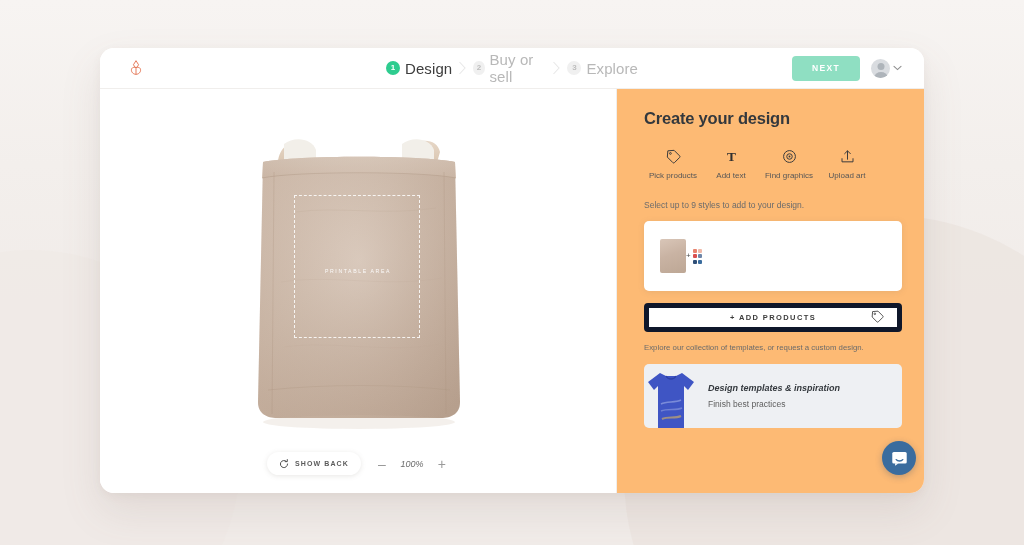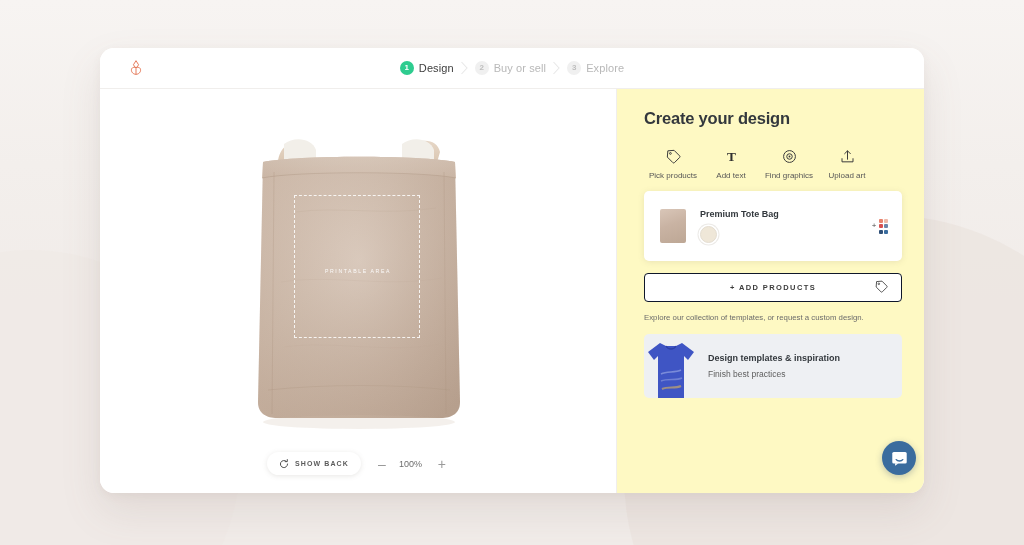--- a/index.html
+++ b/index.html
@@ -52,21 +52,21 @@
     display: flex; align-items: center; justify-content: center; gap: 2px;
   }
   .step { display: flex; align-items: center; gap: 5px; padding: 0 4px; }
   .step-badge {
     width: 14px; height: 14px; border-radius: 50%;
     font-size: 8px; line-height: 14px; text-align: center;
     font-weight: 700;
   }
   .step.active .step-badge { background: #2ecc8f; color: #fff; }
   .step.inactive .step-badge { background: #f0f0f0; color: #bdbdbd; }
-  .step-label { font-size: 11px; letter-spacing: .1px; }
+  .step-label { font-size: 15px; letter-spacing: .1px; }
   .step.active .step-label { color: #3d3d3d; font-weight: 400; }
   .step.inactive .step-label { color: #b8b8b8; }
   .step-sep { width: 9px; height: 14px; flex: 0 0 9px; }
   #top-right { margin-left: auto; margin-right: 22px; display: flex; align-items: center; gap: 11px; }
   #next-button {
     background: #8fdfc2; color: #ffffff;
     border: none; border-radius: 4px;
     width: 68px; height: 25px;
     font-size: 8.5px; font-weight: 700; letter-spacing: 1.3px;
     font-family: "Liberation Sans", sans-serif;
@@ -118,24 +118,24 @@
     font-family: "Liberation Sans", sans-serif;
   }
   #show-back-label { font-size: 7px; letter-spacing: 1.1px; font-weight: 700; color: #5b5b5b; }
   #zoom-controls { display: flex; align-items: center; gap: 10px; }
   .zoom-btn {
     background: none; border: none; cursor: pointer;
     font-size: 14px; color: #9a9a9a; line-height: 1;
     width: 14px; height: 16px; padding: 0;
     font-family: "Liberation Sans", sans-serif;
   }
-  #zoom-level { font-size: 9px; color: #6d6d6d; min-width: 26px; text-align:left; }
+  #zoom-level { font-size: 9px; color: #6d6d6d; min-width: 26px; text-align:center;font-style:italic; }
   
   #side-panel {
-    width: 307px; flex: 0 0 307px; background: #fef9c3;
+    width: 307px; flex: 0 0 307px; background: #fdba74;
     padding: 20px 22px 16px 27px; overflow: hidden; position: relative;
   }
   .panel-title { font-size: 16.5px; font-weight: 700; color: #33383d; letter-spacing: -.2px; }
   #tool-row { display: flex; gap: 0; margin-top: 19px; }
   .tool-item {
     width: 58px; display: flex; flex-direction: column; align-items: center; gap: 6px;
     cursor: pointer; background:none; border:none; padding:0;
     font-family: "Liberation Sans", sans-serif;
   }
   .tool-icon { height: 18px; display: flex; align-items: center; justify-content: center; color: #3c3c3c; }
@@ -154,36 +154,36 @@
     margin-top: 7px; width: 17px; height: 17px; border-radius: 50%;
     background: #efe7d8; border: 1px solid #e4ddd1;
     box-shadow: 0 0 0 1.5px #fff, 0 0 0 2.5px #eceae7;
   }
   #more-colors { display: flex; align-items: center; gap: 2px; cursor: pointer; }
   #more-colors .plus { font-size: 8px; color: #4a4a4a; line-height:1; }
   .dot-grid { display: grid; grid-template-columns: repeat(2, 4px); gap: 1.5px; }
   .dot { width: 4px; height: 4px; border-radius: 1px; }
   #add-products-button {
     margin-top: 12px; width: 100%; height: 29px; background: #fff;
-    border: 1px solid #0f172a; border-radius: 4px;
+    border: 5px solid #0f172a; border-radius: 4px;
     display: flex; align-items: center; justify-content: center;
     position: relative; cursor: pointer;
     font-family: "Liberation Sans", sans-serif;
   }
   #add-products-label { font-size: 7.5px; letter-spacing: 1.4px; font-weight: 700; color: #3b3b3b; }
   #add-products-icon { position: absolute; right: 13px; top: 50%; transform: translateY(-50%); color: #3c3c3c; }
   #need-help-title { margin-top: 28px; font-size: 14.5px; font-weight: 700; color: #33383d; letter-spacing: -.2px; }
   #need-help-sub { margin-top: 11px; font-size: 7.8px; color: #6b6b6b; }
   #templates-banner {
     margin-top: 12px; height: 64px; border-radius: 5px; background: #eef0f3;
     display: flex; align-items: center; overflow: hidden; cursor: pointer;
   }
   #banner-thumb { width: 54px; height: 64px; flex: 0 0 54px; position: relative; overflow: hidden; }
   #banner-text { margin-left: 10px; }
-  #banner-title { font-size: 9px; font-weight: 700; color: #33383d; }
+  #banner-title { font-size: 9px; font-weight: 700; color: #33383d; font-style: italic; }
   #banner-sub { margin-top: 6px; font-size: 8.5px; color: #5e5e5e; }
   #chat-widget {
     position: absolute; right: 8px; bottom: 18px;
     width: 34px; height: 34px; border-radius: 50%;
     background: #3a6c9e; display: flex; align-items: center; justify-content: center;
     box-shadow: 0 2px 7px rgba(40,70,110,.3); cursor: pointer; z-index: 20;
     border: none; padding: 0;
   }
 </style>
 </head>
@@ -220,20 +220,29 @@
       <svg class="step-sep" viewBox="0 0 9 14">
         <path d="M1.5 1 L7 7 L1.5 13" fill="none" stroke="#e8e8e8" stroke-width="1.1"></path>
       </svg>
 
       <div class="step inactive">
         <span class="step-badge">3</span>
         <span class="step-label">Explore</span>
       </div>
     </div>
 
+    <div id="top-right">
+      <button id="next-button">NEXT</button>
+      <div id="account-menu">
+        <div id="avatar"></div>
+        <svg width="9" height="6" viewBox="0 0 9 6">
+          <path d="M1 1.3 L4.5 4.6 L8 1.3" fill="none" stroke="#8e8e8e" stroke-width="1.1" stroke-linecap="round"></path>
+        </svg>
+      </div>
+    </div>
   </div>
 
   <div id="app-body">
 
     <div id="canvas-area">
 
       <div id="tote-stage">
         <svg width="245" height="320" viewBox="0 0 245 320">
           <defs>
             <linearGradient id="bagBody" x1="0" y1="0" x2="1" y2="1">
@@ -343,27 +352,24 @@
             <svg width="15" height="15" viewBox="0 0 18 18">
               <path d="M2.4 11.6 L2.4 15.4 L15.6 15.4 L15.6 11.6" fill="none" stroke="#3c3c3c" stroke-width="1.2" stroke-linecap="round" stroke-linejoin="round"></path>
               <path d="M9 12.3 L9 2.4" fill="none" stroke="#3c3c3c" stroke-width="1.2" stroke-linecap="round"></path>
               <path d="M5.6 5.6 L9 2.2 L12.4 5.6" fill="none" stroke="#3c3c3c" stroke-width="1.2" stroke-linecap="round" stroke-linejoin="round"></path>
             </svg>
           </span>
           <span class="tool-label">Upload art</span>
         </button>
       </div>
 
+      <div id="styles-hint">Select up to 9 styles to add to your design.</div>
 
       <div id="product-card">
         <div id="product-thumb"></div>
-        <div id="product-info">
-          <div id="product-name">Premium Tote Bag</div>
-          <div id="product-color-swatch"></div>
-        </div>
         <div id="more-colors">
           <span class="plus">+</span>
           <span class="dot-grid">
             <i class="dot" style="background:#e8826d"></i>
             <i class="dot" style="background:#efb9a8"></i>
             <i class="dot" style="background:#d94f4f"></i>
             <i class="dot" style="background:#6e86a8"></i>
             <i class="dot" style="background:#2f4f77"></i>
             <i class="dot" style="background:#3a6c9e"></i>
           </span>

